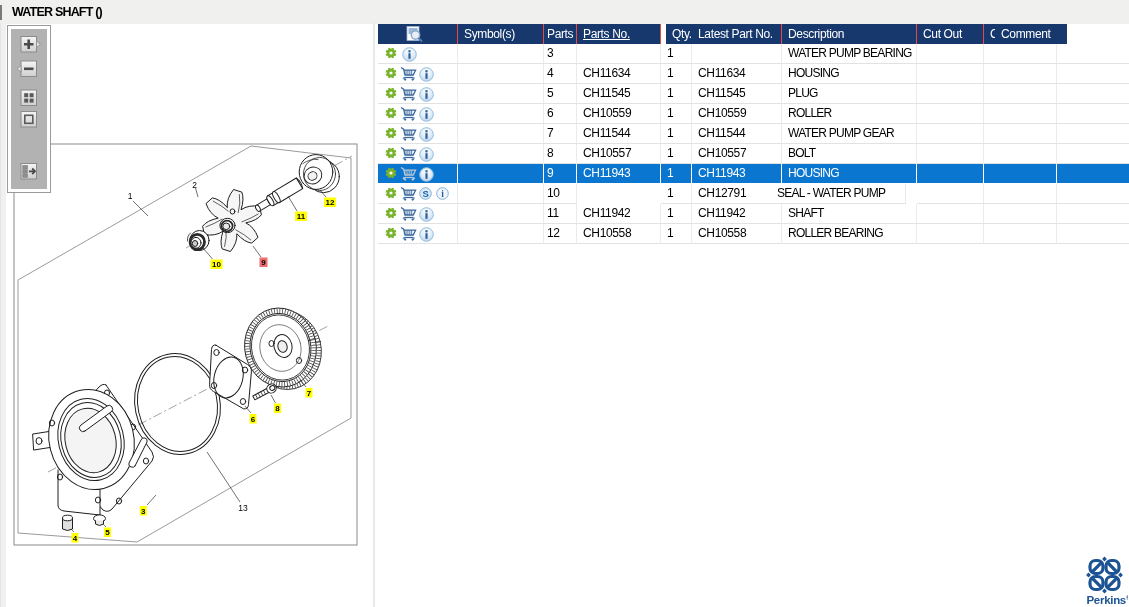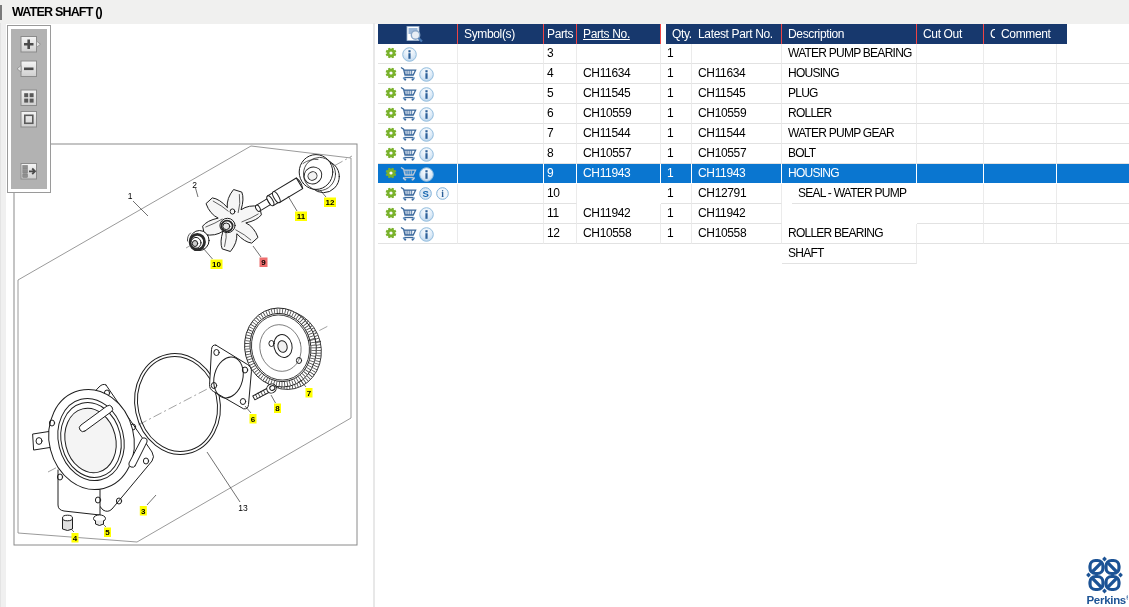--- a/index.html
+++ b/index.html
@@ -446,21 +446,21 @@
       <svg style="position:absolute;left:58px;top:3px" width="13" height="13" viewBox="0 0 13 13">
         <circle cx="6.5" cy="6.5" r="5.8" fill="#f2f7fc" stroke="#7fb0d8" stroke-width="1"></circle>
         <text x="6.5" y="10" font-size="9.5" font-weight="bold" text-anchor="middle" fill="#2b5f98" font-family="Liberation Serif">i</text>
       </svg>
     </div>
     <div class="cell" style="left:458px;top:184px;width:86px;"></div>
     <div class="cell" style="left:544px;top:184px;width:33px;padding-left:3px;">10</div>
     <div class="cell" style="left:577px;top:184px;width:84px;margin-top:31px;">CH11941</div>
     <div class="cell" style="left:661px;top:184px;width:31px;">1</div>
     <div class="cell" style="left:692px;top:184px;width:90px;">CH12791</div>
-    <div class="cell desc" style="left:771px;top:184px;width:135px;margin-left:21px;">SEAL - WATER PUMP</div>
+    <div class="cell desc" style="left:771px;top:184px;width:135px;">SEAL - WATER PUMP</div>
     <div class="cell" style="left:917px;top:184px;width:67px;"></div>
     <div class="cell" style="left:984px;top:184px;width:73px;"></div>
     <div class="cell" style="left:1057px;top:184px;width:72px;border-right:none;"></div>
     <div class="cell icocell" style="left:378px;top:204px;width:80px;">
       <svg style="position:absolute;left:7px;top:3px" width="12" height="12" viewBox="0 0 12 12">
         <g stroke="#79b22b" stroke-width="2.5">
           <line x1="7.94" y1="6.80" x2="10.90" y2="8.01"></line>
           <line x1="6.81" y1="7.94" x2="8.04" y2="10.89"></line>
           <line x1="5.20" y1="7.94" x2="3.99" y2="10.90"></line>
           <line x1="4.06" y1="6.81" x2="1.11" y2="8.04"></line>
@@ -493,21 +493,21 @@
         <circle cx="7.5" cy="7.5" r="6.8" fill="url(#ig)" stroke="#94bede" stroke-width="1"></circle>
         <rect x="6.4" y="3.2" width="2.2" height="2.2" fill="#2b5f98"></rect>
         <rect x="6.4" y="6.2" width="2.2" height="5.6" fill="#2b5f98"></rect>
       </svg>
     </div>
     <div class="cell" style="left:458px;top:204px;width:86px;"></div>
     <div class="cell" style="left:544px;top:204px;width:33px;padding-left:3px;">11</div>
     <div class="cell" style="left:577px;top:204px;width:84px;">CH11942</div>
     <div class="cell" style="left:661px;top:204px;width:31px;">1</div>
     <div class="cell" style="left:692px;top:204px;width:90px;">CH11942</div>
-    <div class="cell desc" style="left:782px;top:204px;width:135px;margin-top:40px;">SHAFT</div>
+    <div class="cell desc" style="left:782px;top:204px;width:135px;">SHAFT</div>
     <div class="cell" style="left:917px;top:204px;width:67px;"></div>
     <div class="cell" style="left:984px;top:204px;width:73px;"></div>
     <div class="cell" style="left:1057px;top:204px;width:72px;border-right:none;"></div>
     <div class="cell icocell" style="left:378px;top:224px;width:80px;">
       <svg style="position:absolute;left:7px;top:3px" width="12" height="12" viewBox="0 0 12 12">
         <g stroke="#79b22b" stroke-width="2.5">
           <line x1="7.94" y1="6.80" x2="10.90" y2="8.01"></line>
           <line x1="6.81" y1="7.94" x2="8.04" y2="10.89"></line>
           <line x1="5.20" y1="7.94" x2="3.99" y2="10.90"></line>
           <line x1="4.06" y1="6.81" x2="1.11" y2="8.04"></line>

